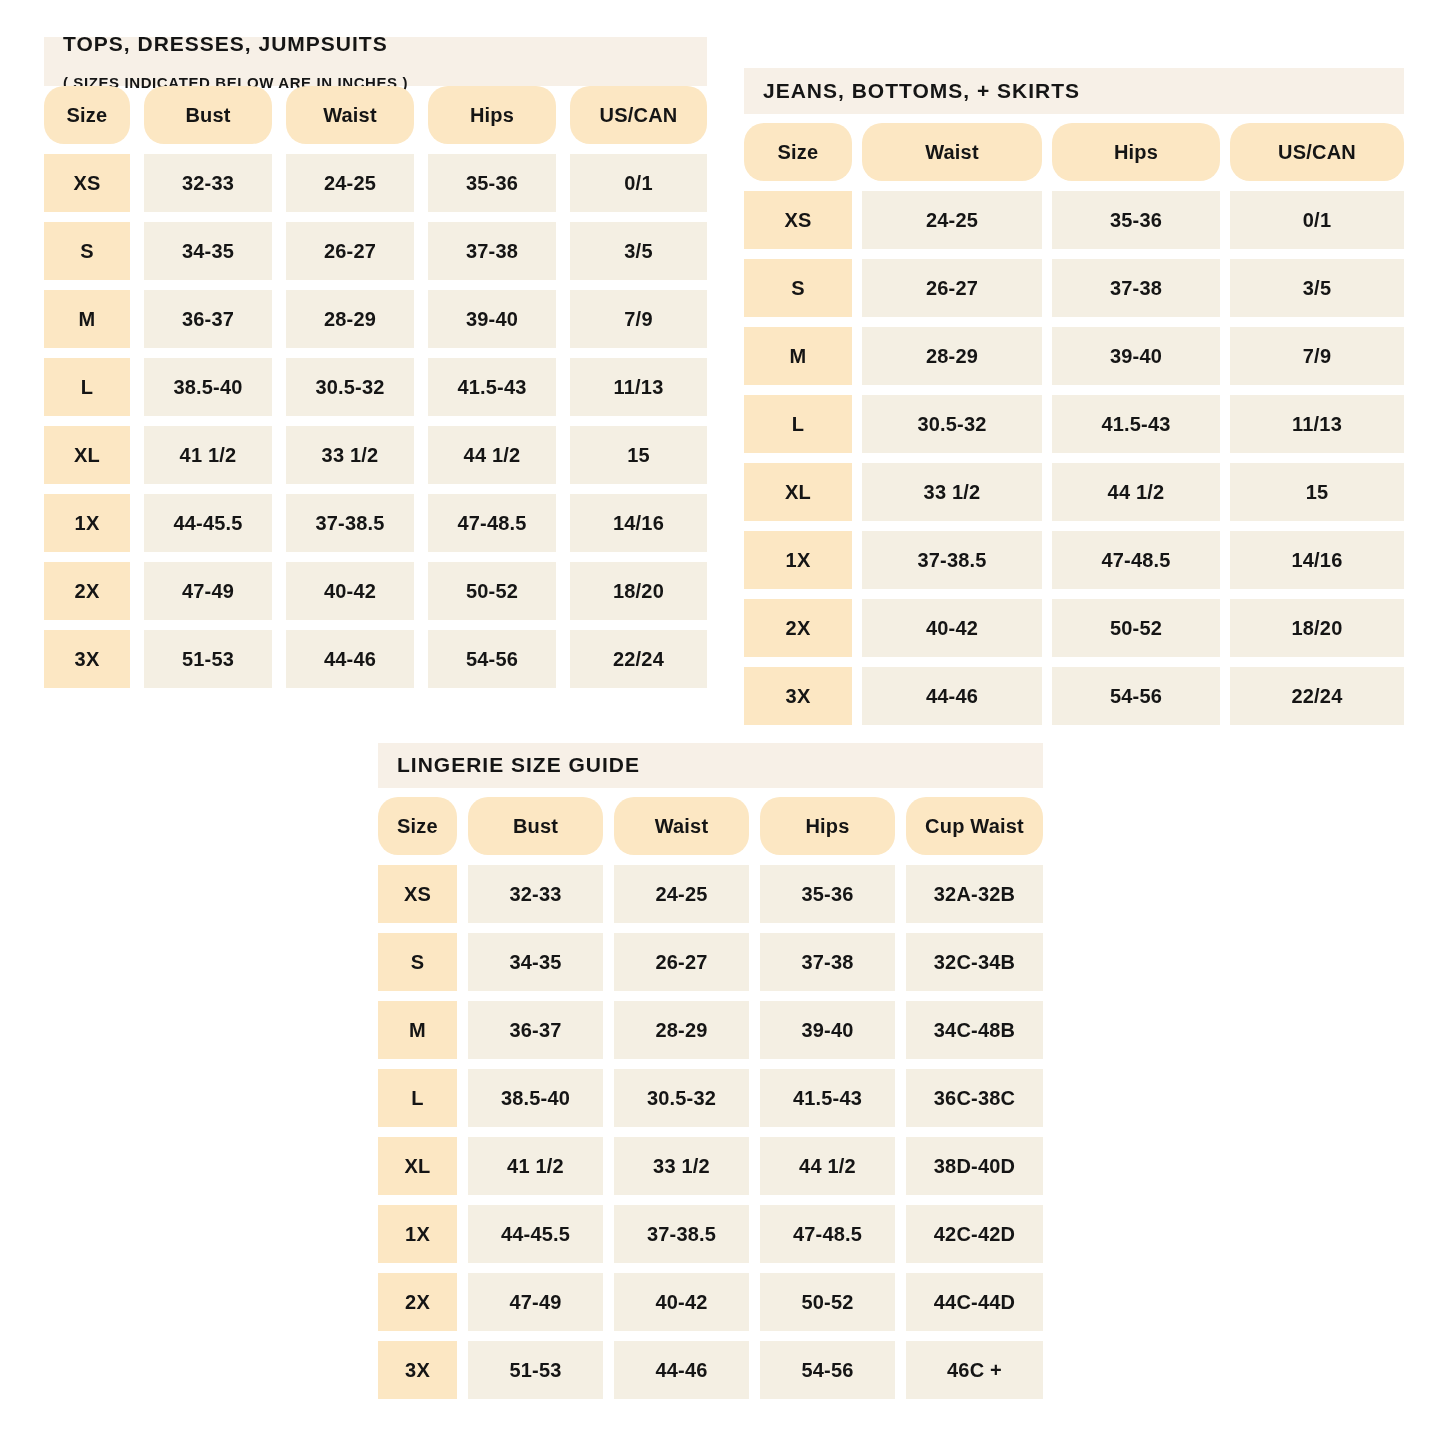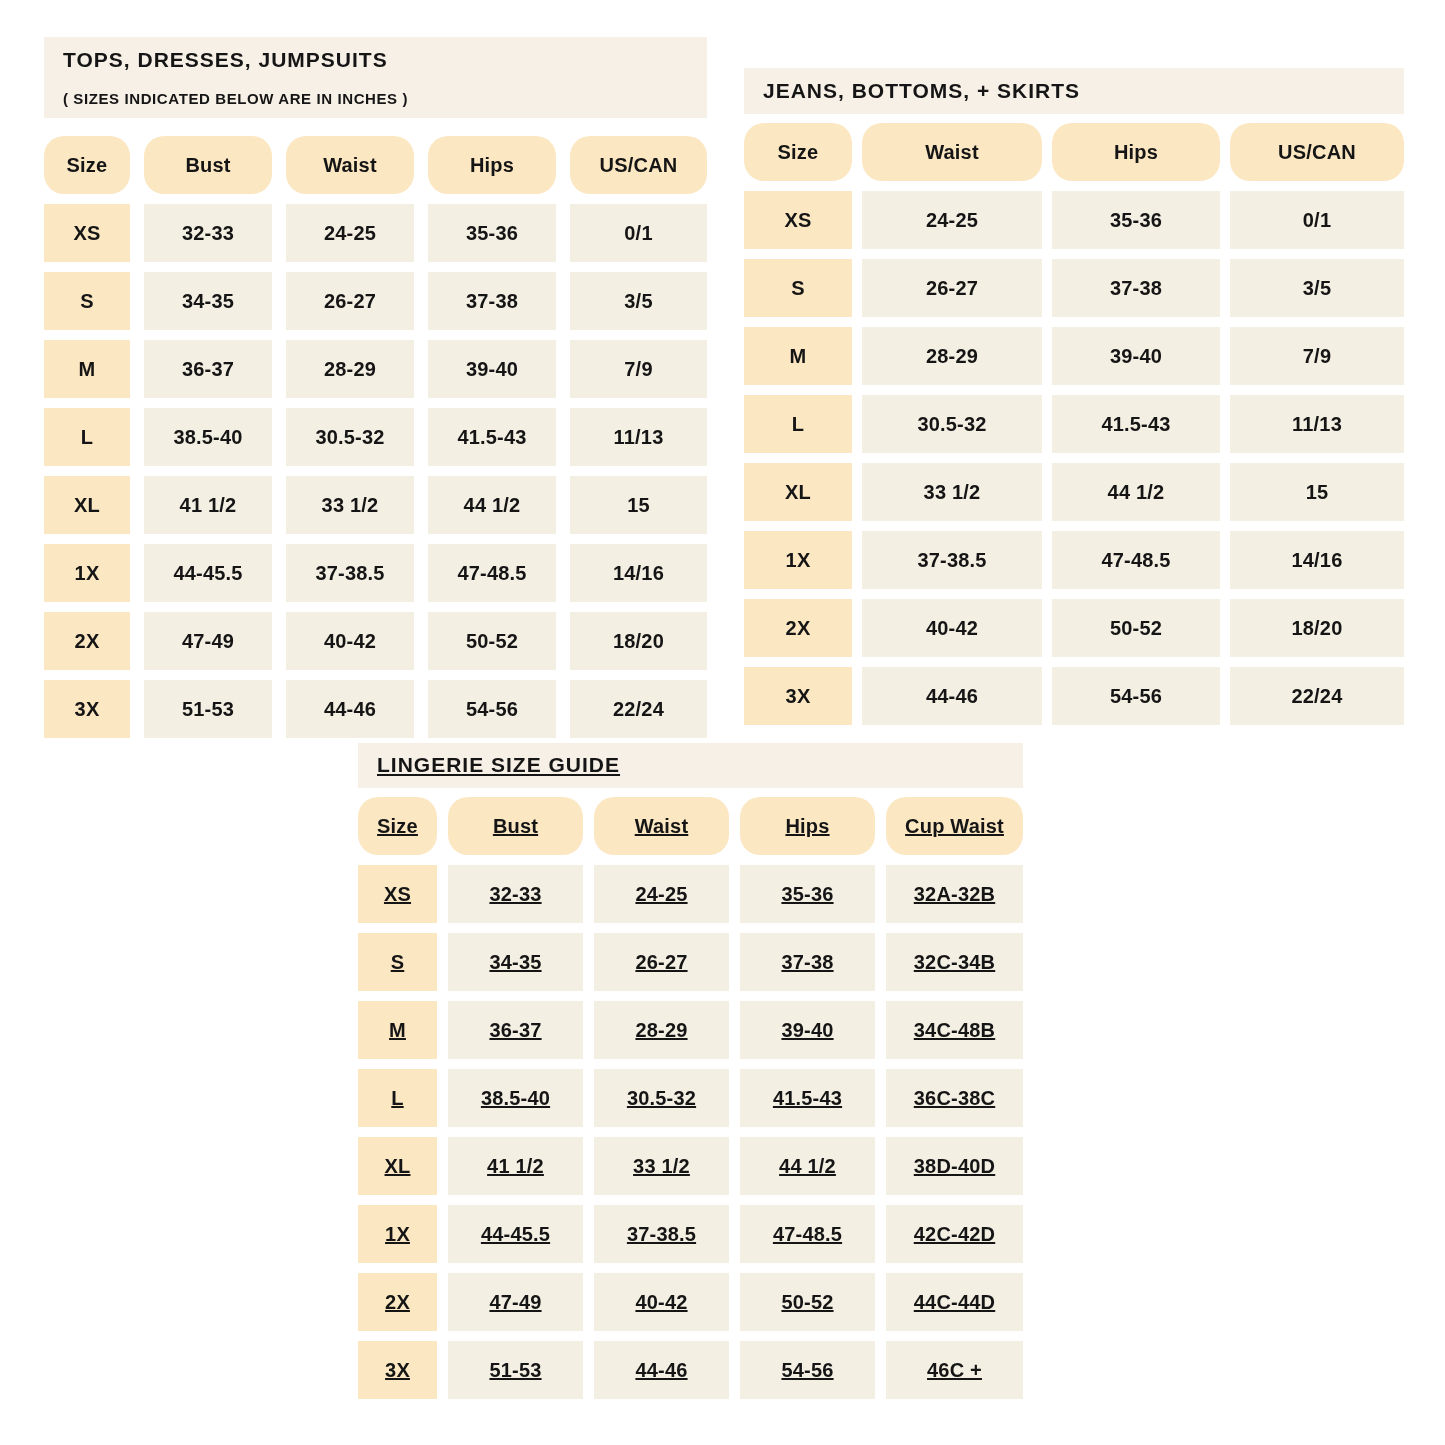--- a/index.html
+++ b/index.html
@@ -14,28 +14,28 @@
   body{
     width:1445px;height:1445px;
     position:relative;
     font-family:"Liberation Sans","DejaVu Sans",sans-serif;
     font-weight:700;
     color:var(--c-text);
   }
   .table-card{position:absolute;}
   #table-tops{left:44px;top:37px;width:663px;}
   #table-jeans{left:744px;top:68px;width:660px;}
-  #table-lingerie{left:358px;top:743px;width:665px;text-decoration:underline;}
+  #table-lingerie{left:378px;top:743px;width:665px;}
 
   .title-bar{
     background:var(--c-title-bar);
     display:flex;flex-direction:column;justify-content:center;
     padding-left:19px;padding-right:10px;
   }
-  #table-tops .title-bar{height:81px;margin-bottom:18px;gap:16px;}
+  #table-tops .title-bar{height:49px;gap:16px;}
   #table-jeans .title-bar{height:46px;margin-bottom:9px;}
   #table-lingerie .title-bar{height:45px;margin-bottom:9px;}
 
   .title-text{
     font-size:21px;letter-spacing:1px;line-height:1.15;
     text-transform:uppercase;
   }
   .subtitle-text{
     font-size:15px;letter-spacing:0.6px;margin-top:2px;
     text-transform:uppercase;

